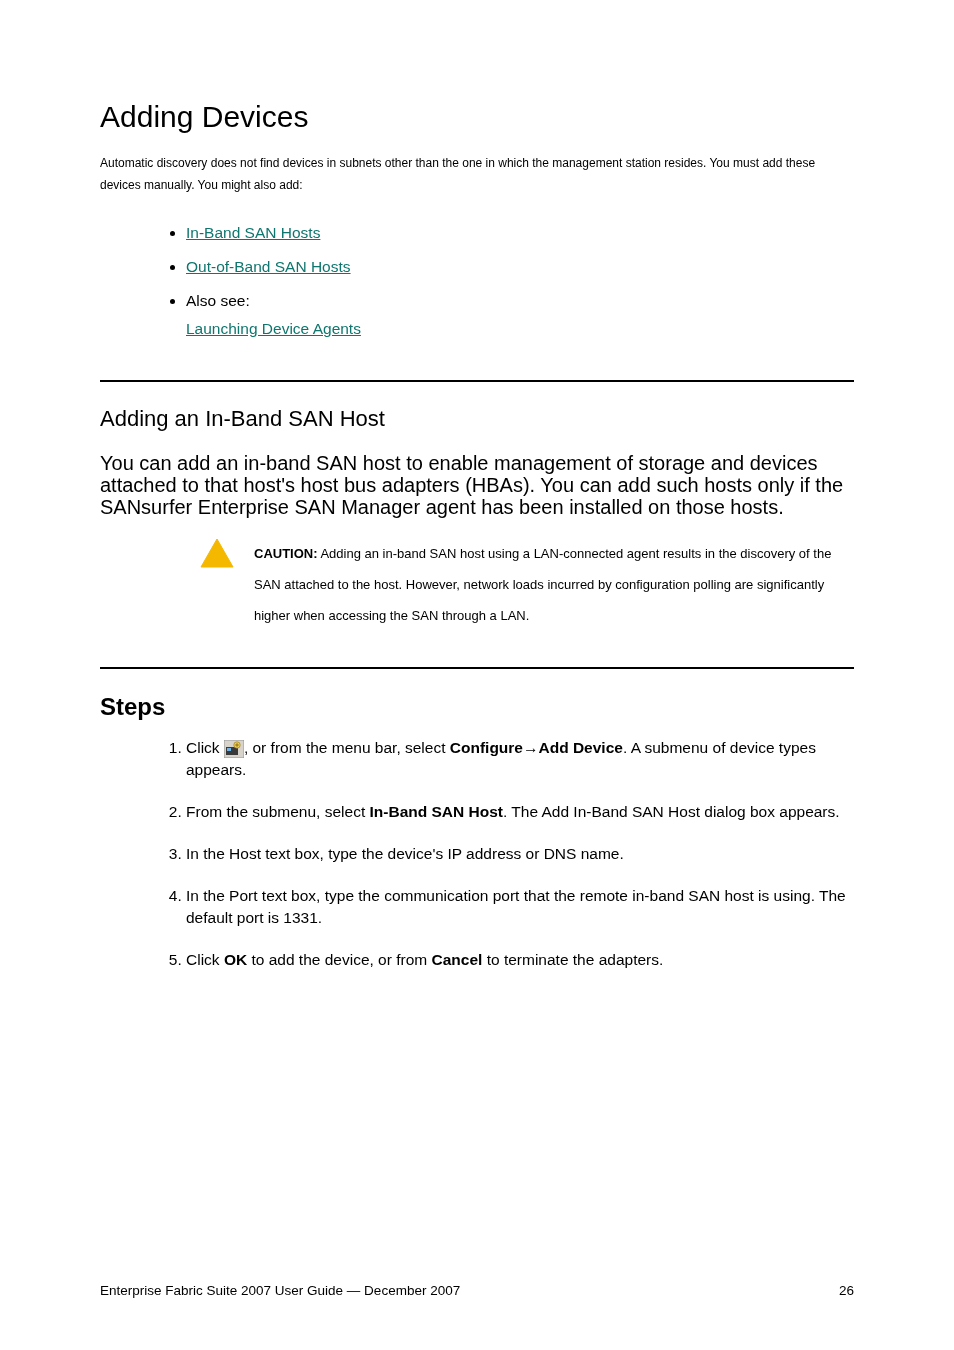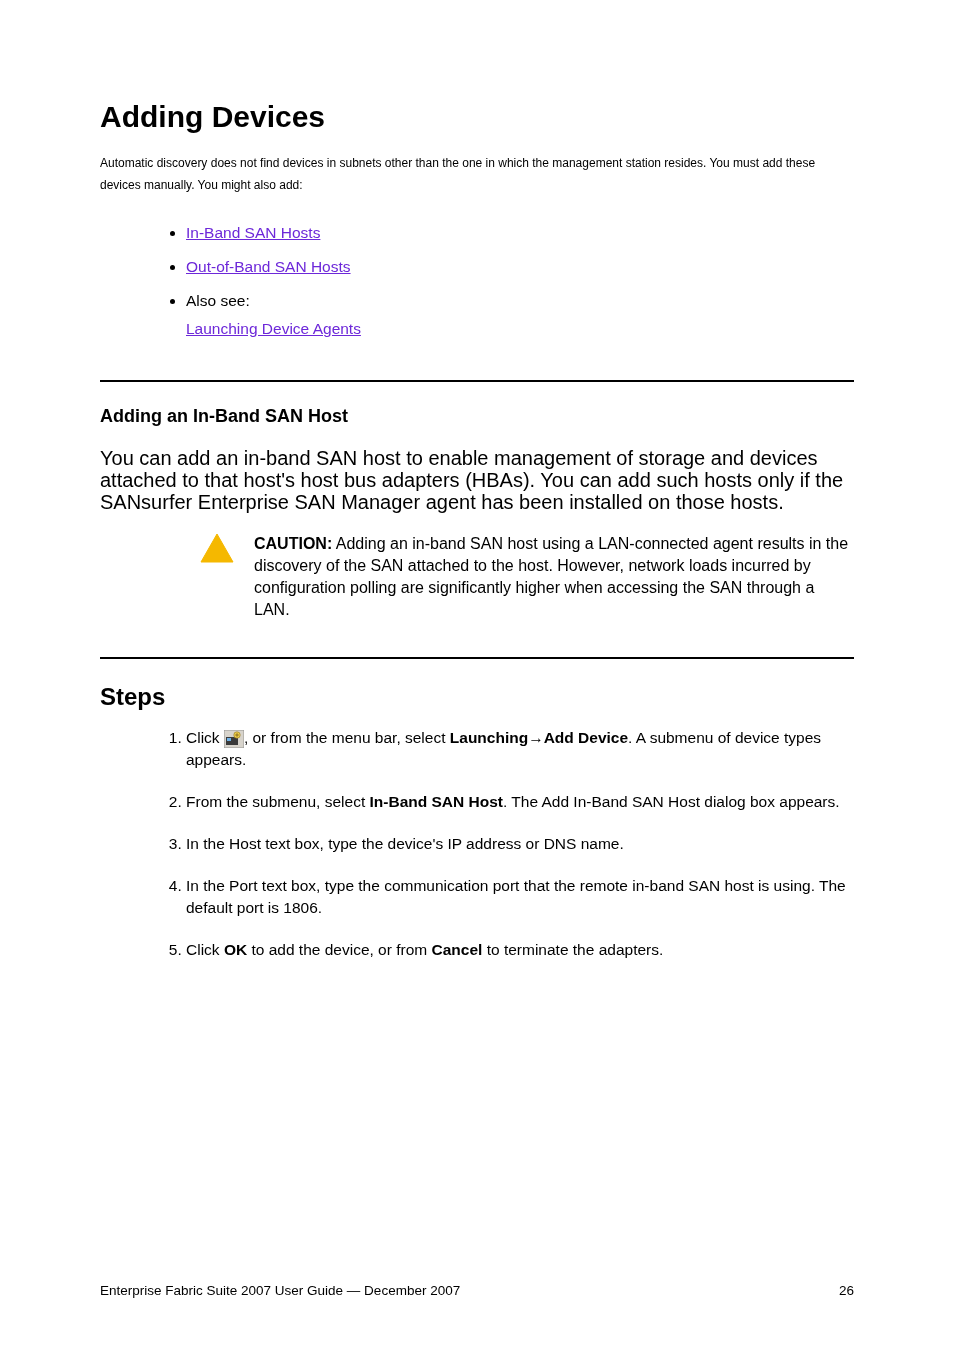--- a/index.html
+++ b/index.html
@@ -10,71 +10,71 @@
     color: #000000;
     width: 954px;
   }
   .page {
     padding: 100px 100px 60px 100px;
     box-sizing: border-box;
     min-height: 1350px;
     position: relative;
   }
   .section-title {
-    font-weight: bold;
+    font-weight: normal;
     font-size: 30px;
     margin: 0 0 18px 0;
   }
   .intro {
     font-size: 12px;
     line-height: 22px;
     margin: 0 0 26px 0;
   }
   ul.link-list {
     list-style: disc;
     padding-left: 86px;
     margin: 0 0 40px 0;
   }
   ul.link-list li {
     font-size: 15.5px;
     line-height: 22px;
     margin-bottom: 12px;
   }
   ul.link-list li:last-child { margin-bottom: 0; }
   a.link {
-    color: #6d28d9;
+    color: #0f766e;
   }
   .also-see {
     font-size: 15.5px;
     margin: 2px 0 6px 0;
   }
   hr.rule {
     border: none;
     border-top: 2.5px solid #000000;
     margin: 36px 0 24px 0;
   }
   .subsection-title {
-    font-weight: bold;
-    font-size: 18px;
+    font-weight: normal;
+    font-size: 22px;
     margin: 16px 0 20px 0;
   }
   .body-text {
     font-size: 20px;
     line-height: 22px;
     margin: 0 0 20px 0;
   }
   .caution-block {
     display: flex;
     align-items: flex-start;
     gap: 20px;
     margin: 12px 0 10px 100px;
   }
   .caution-text {
-    font-size: 16px;
-    line-height: 22px;
+    font-size: 13px;
+    line-height: 31px;
   }
   .steps-heading {
     font-weight: bold;
     font-size: 24px;
     margin: 22px 0 16px 0;
   }
   ol.steps {
     list-style: decimal;
     padding-left: 86px;
     margin: 0;
@@ -150,31 +150,31 @@
         <span>Click </span>
         <span class="step-icon">
           <svg width="20" height="18" viewBox="0 0 20 18">
             <rect x="0" y="0" width="20" height="18" fill="#d8d4cc" stroke="#888" stroke-width="0.8"></rect>
             <rect x="2" y="7" width="12" height="8" fill="#3a3a3a"></rect>
             <rect x="3" y="8" width="4" height="3" fill="#6fb2e6"></rect>
             <circle cx="13" cy="5" r="3.2" fill="#f2d24a" stroke="#8a6d1f" stroke-width="0.6"></circle>
             <line x1="13" y1="3.2" x2="13" y2="6.8" stroke="#8a6d1f" stroke-width="1"></line>
             <line x1="11.2" y1="5" x2="14.8" y2="5" stroke="#8a6d1f" stroke-width="1"></line>
           </svg>
-        </span><span>, or from the menu bar, select </span><b class="bold">Launching</b><span>→</span><b class="bold">Add Device</b><span>. A submenu of device types appears.</span>
+        </span><span>, or from the menu bar, select </span><b class="bold">Configure</b><span>→</span><b class="bold">Add Device</b><span>. A submenu of device types appears.</span>
       </span>
     </li>
     <li>
       <span>From the submenu, select </span><b class="bold">In-Band SAN Host</b><span>. The Add In-Band SAN Host dialog box appears.</span>
     </li>
     <li>
       <span>In the Host text box, type the device's IP address or DNS name.</span>
     </li>
     <li>
-      <span>In the Port text box, type the communication port that the remote in-band SAN host is using. The default port is 1806.</span>
+      <span>In the Port text box, type the communication port that the remote in-band SAN host is using. The default port is 1331.</span>
     </li>
     <li>
       <span>Click </span><b class="bold">OK</b><span> to add the device, or from </span><b class="bold">Cancel</b><span> to terminate the adapters.</span>
     </li>
   </ol>
 
   <div class="footer">
     <span>Enterprise Fabric Suite 2007 User Guide — December 2007</span>
     <span>26</span>
   </div>

